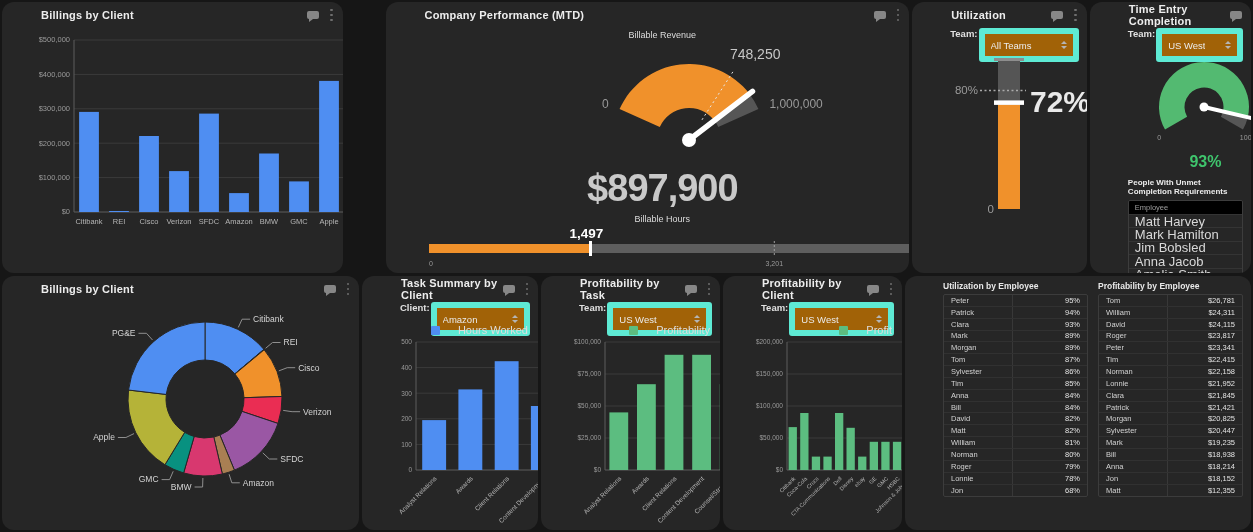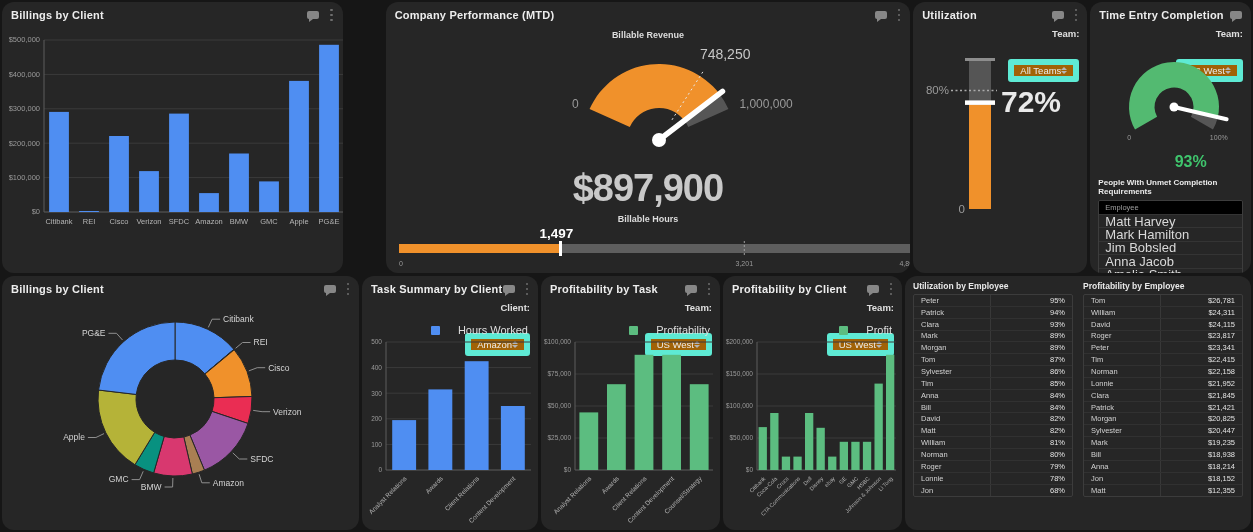--- a/index.html
+++ b/index.html
@@ -1,40 +1,40 @@
 <!DOCTYPE html>
 <html><head>
 <meta charset="utf-8">
 <style>
   * { box-sizing: border-box; margin: 0; padding: 0; }
   body { background:#101010; font-family:"Liberation Sans", sans-serif; }
   .dash { position:relative; width:1253px; height:532px; background:#161616; padding:2px; }
   .row { display:flex; gap:3px; margin-bottom:3px; }
-  .panel { background:#262626; position:relative; overflow:hidden; border-radius:12px; }
+  .panel { background:#262626; position:relative; overflow:hidden; border-radius:12px;padding-left:30px; }
   .phead { display:flex; justify-content:space-between; align-items:center; height:26px; padding:0 9px; }
   .ptitle { font-size:11px; font-weight:bold; color:#ededed; letter-spacing:.2px; }
   .hicons { display:flex; align-items:center; gap:10px; }
   .bubble { width:12px; height:8px; background:#878787; border-radius:2px; position:relative; }
   .bubble:after { content:""; position:absolute; left:2px; top:8px; width:0; height:0;
                   border-top:3px solid #878787; border-right:4px solid transparent; }
   .kebab { display:flex; flex-direction:column; gap:2.5px; padding:2px 1px; }
   .kebab i { width:2.5px; height:2.5px; border-radius:50%; background:#6e6e6e; }
-  .ctl { display:flex; align-items:flex-end; height:21px; padding:0 8px; gap:20px;flex-direction:column; }
+  .ctl { display:flex; align-items:flex-start; height:21px; padding:0 8px; gap:1px; }
   .ctl-label { font-size:9.5px; font-weight:bold; color:#e0e0e0; white-space:nowrap; }
   .select { flex:1; display:flex; align-items:center; justify-content:space-between; height:34px;
             background:#a16207; border:6px solid #5eead4; border-radius:3px; padding:0 6px;
             font-size:9.5px; color:#ececec; cursor:pointer; min-width:0; }
   .select span { overflow:hidden; white-space:nowrap; }
   .dd-arrows { display:flex; flex-direction:column; gap:1.5px; flex:none; }
   .dd-arrows .u { width:0;height:0;border-left:3px solid transparent;border-right:3px solid transparent;border-bottom:3.5px solid #b5b5b5; }
   .dd-arrows .d { width:0;height:0;border-left:3px solid transparent;border-right:3px solid transparent;border-top:3.5px solid #b5b5b5; }
   .legend { display:flex; justify-content:flex-end; align-items:center; gap:18px; height:14px; padding:0 10px; font-size:11px; color:#dedede; }
   .legend .sq { width:9px; height:9px; border-radius:1px; background:#888; }
   .center { text-align:center;margin-left:40px; }
-  .g-label { font-size:9px; font-weight:bold; color:#dcdcdc; height:14px; line-height:15px; }
+  .g-label { font-size:9px; font-weight:normal; color:#dcdcdc; height:14px; line-height:15px; }
   .g-value { font-size:38px; font-weight:bold; color:#c9c9c9; height:46px; line-height:44px; letter-spacing:-1px; }
   .pct-green { font-size:16px; font-weight:bold; color:#3fc56d; height:18px; line-height:17px; }
   .list-title { font-size:8px; font-weight:bold; color:#ebebeb; padding:7px 8px 3px; }
   .te-table { margin:1px 8px 0; border:1px solid #3d3d3d; border-radius:2px; overflow:hidden; }
   .te-head { height:13px; background:#000000; color:#9f9f9f; font-size:7.5px; display:flex; align-items:center; padding-left:6px; }
   .te-row { height:13.4px; display:flex; align-items:center; padding-left:6px; font-size:13px; color:#d9d9d9; border-top:1px solid #343434; }
   .tp-body { display:flex; gap:10px; padding:2px 8px 0; }
   .tp-col { flex:1; min-width:0; }
   .tp-subtitle { font-size:8.5px; font-weight:bold; color:#e8e8e8; height:16px; line-height:17px; }
   .tp-table { border:1px solid #3c3c3c; border-radius:2px; overflow:hidden; }

